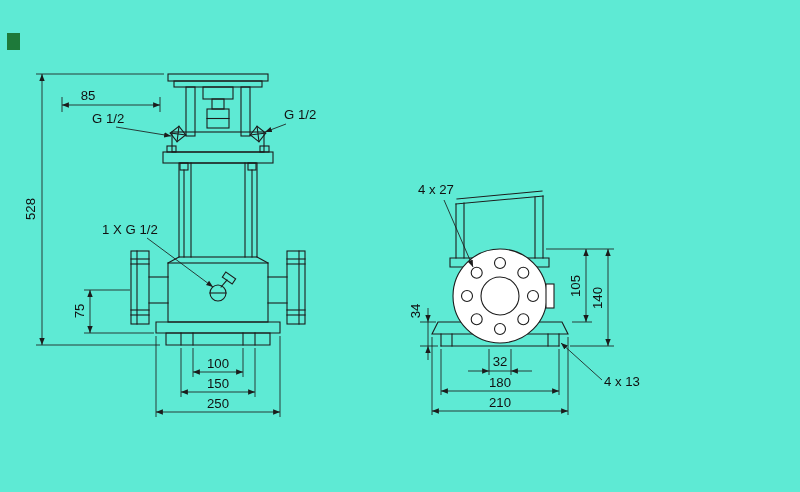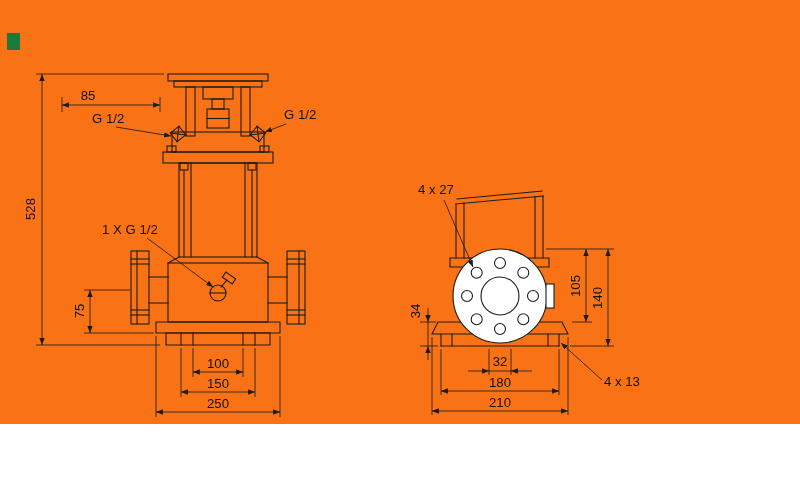--- a/index.html
+++ b/index.html
@@ -1,16 +1,16 @@
 <!DOCTYPE html>
 <html><head>
 <meta charset="utf-8">
 <style>
   html,body{margin:0;padding:0;background:#ffffff;}
-  .stage{position:relative;width:800px;height:424px;background:#f97316;overflow:hidden;
+  .stage{position:relative;width:800px;height:492px;background:#5eead4;overflow:hidden;
          font-family:"Liberation Sans","DejaVu Sans",sans-serif;}
   svg{position:absolute;left:0;top:0;}
   .obj{stroke:#1c1c1c;stroke-width:1.1;fill:none;stroke-linecap:square;stroke-linejoin:miter;}
   .solid{fill:#ffffff;}
   .dim{stroke:#1c1c1c;stroke-width:0.85;fill:none;}
   .lbl{font-family:"Liberation Sans","DejaVu Sans",sans-serif;font-size:13.2px;fill:#111111;}
 </style>
 </head>
 <body>
 

